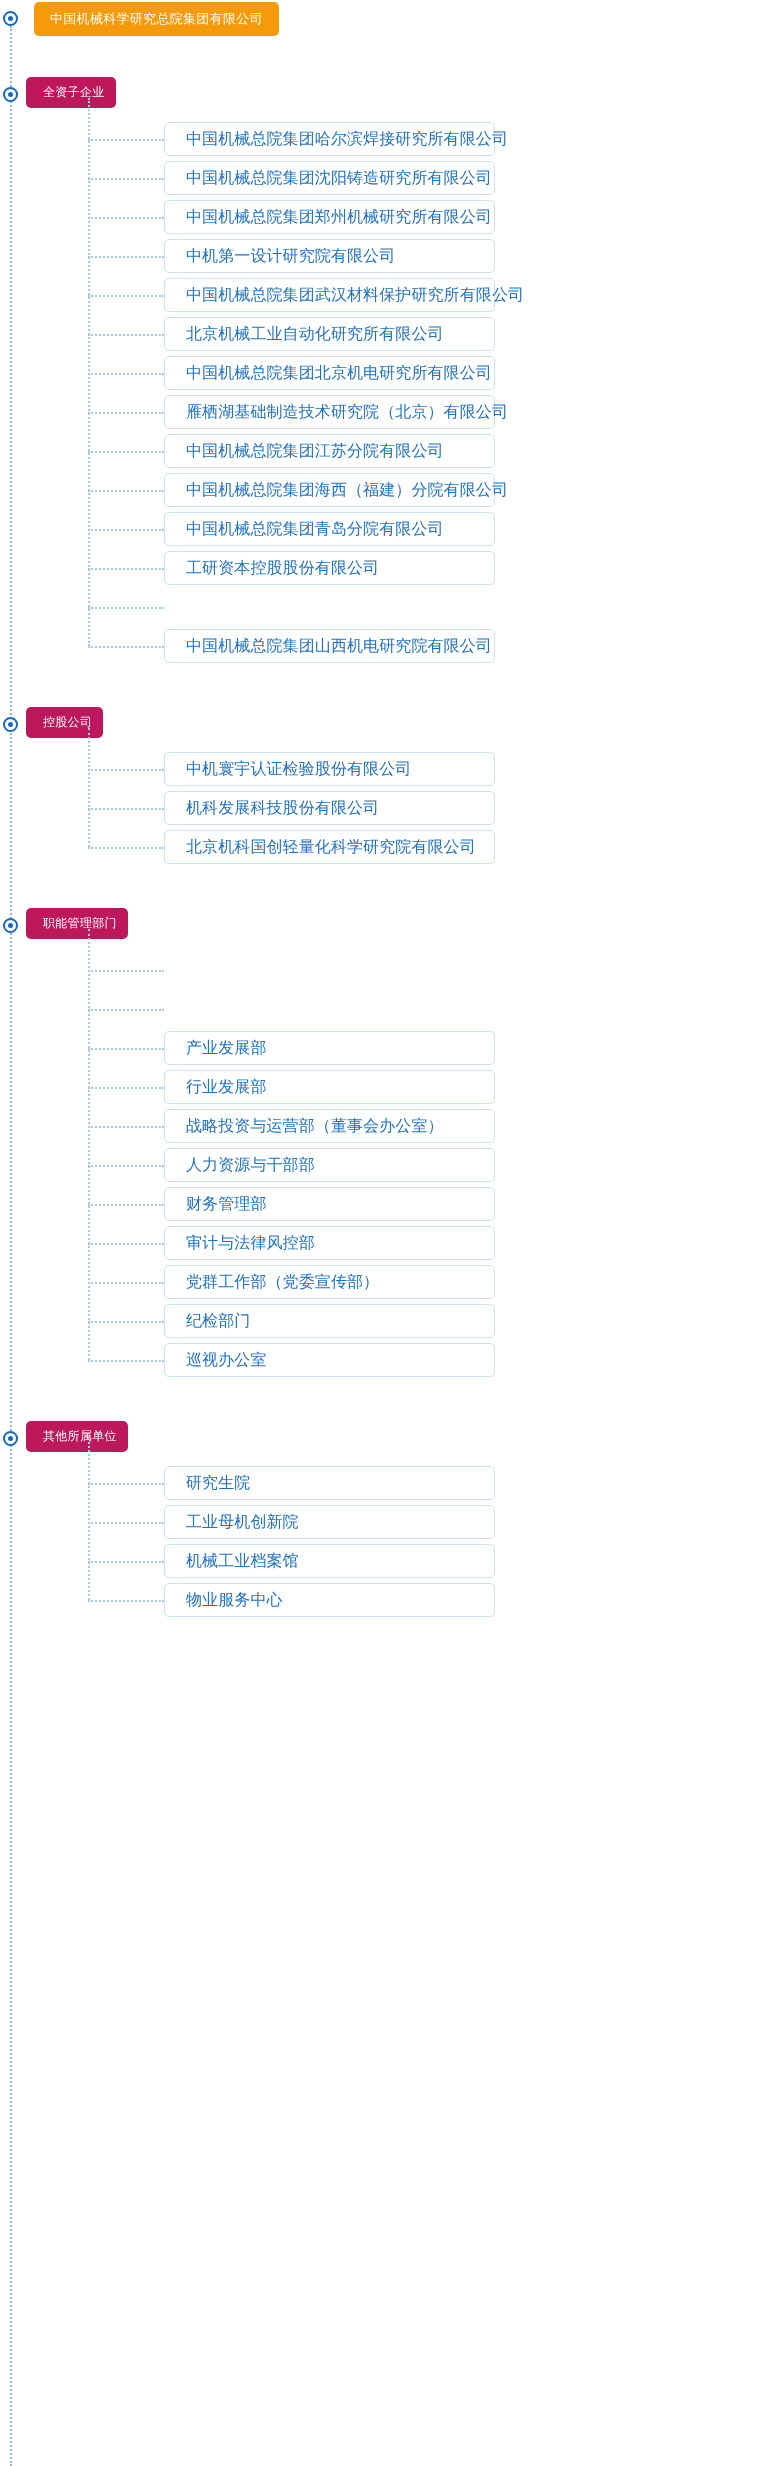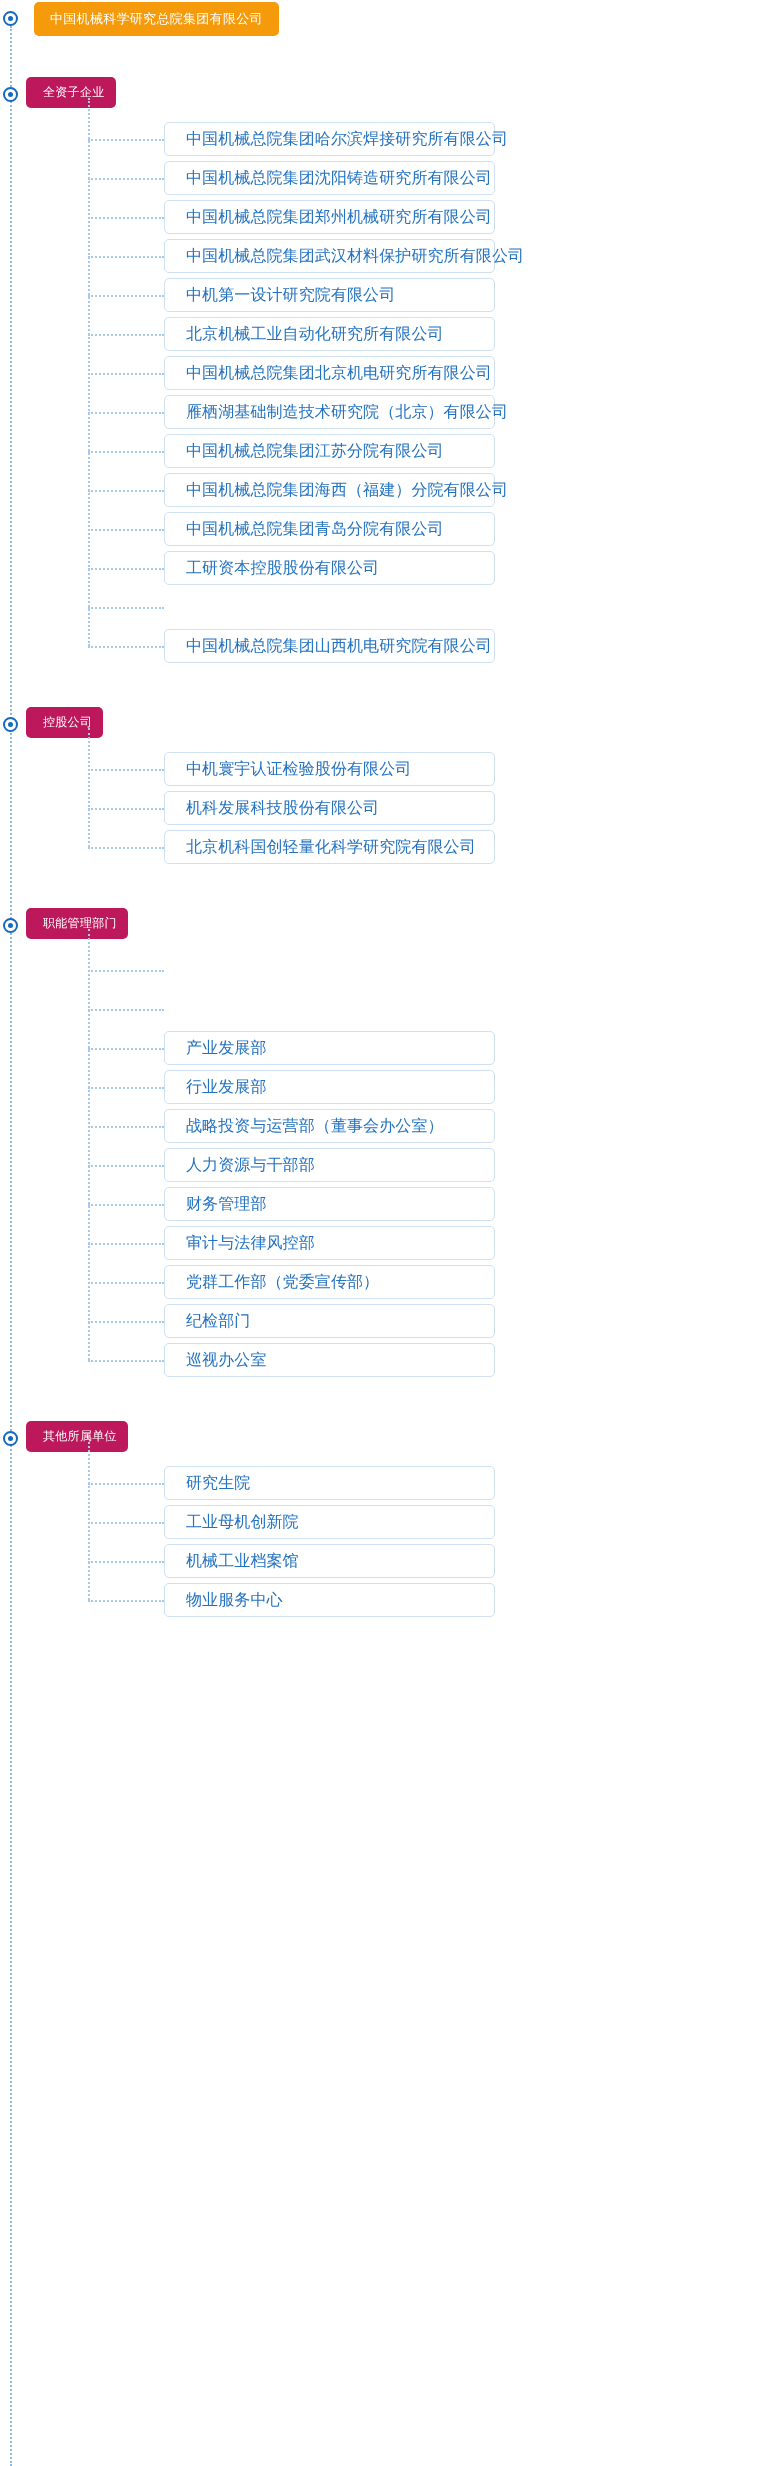--- a/index.html
+++ b/index.html
@@ -187,27 +187,27 @@
           </div>
           <div class="item-row">
             <div class="item-connector"></div>
             <div class="item-card">
               <span class="item-label">中国机械总院集团郑州机械研究所有限公司</span>
             </div>
           </div>
           <div class="item-row">
             <div class="item-connector"></div>
             <div class="item-card">
+              <span class="item-label">中机第一设计研究院有限公司</span>
+            </div>
+          </div>
+          <div class="item-row">
+            <div class="item-connector"></div>
+            <div class="item-card">
               <span class="item-label">中国机械总院集团武汉材料保护研究所有限公司</span>
-            </div>
-          </div>
-          <div class="item-row">
-            <div class="item-connector"></div>
-            <div class="item-card">
-              <span class="item-label">中机第一设计研究院有限公司</span>
             </div>
           </div>
           <div class="item-row">
             <div class="item-connector"></div>
             <div class="item-card">
               <span class="item-label">北京机械工业自动化研究所有限公司</span>
             </div>
           </div>
           <div class="item-row">
             <div class="item-connector"></div>

